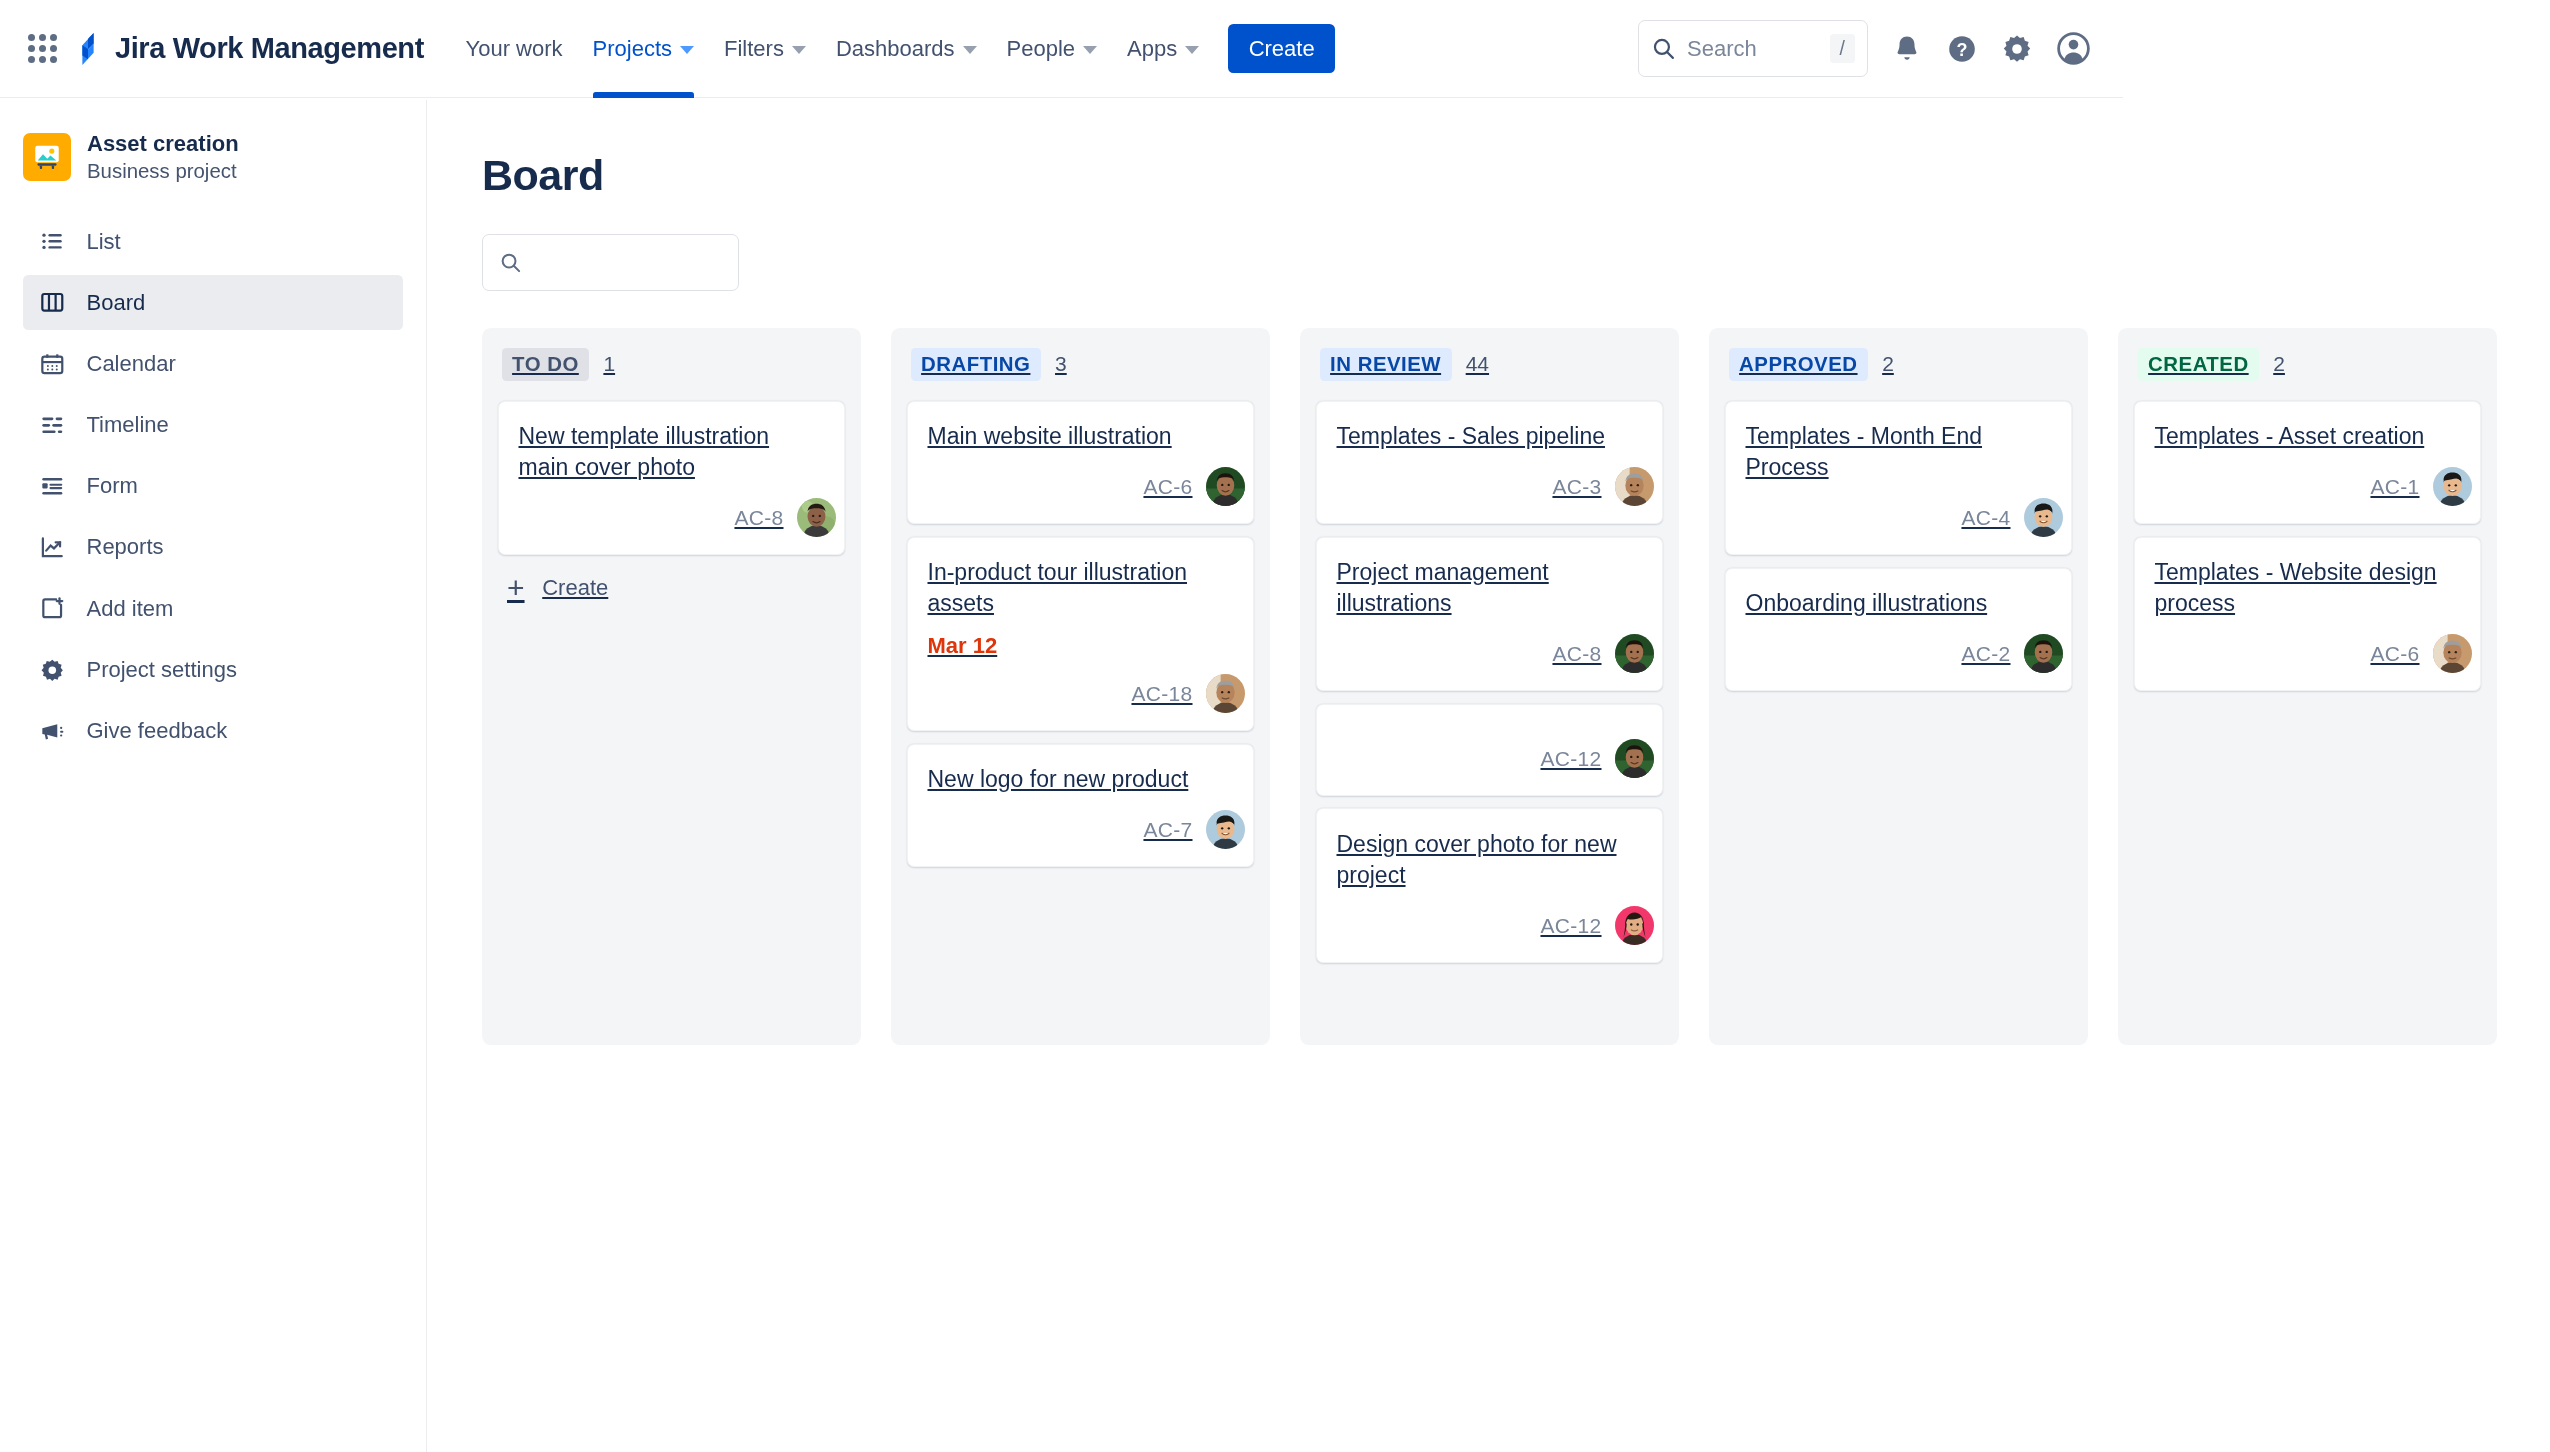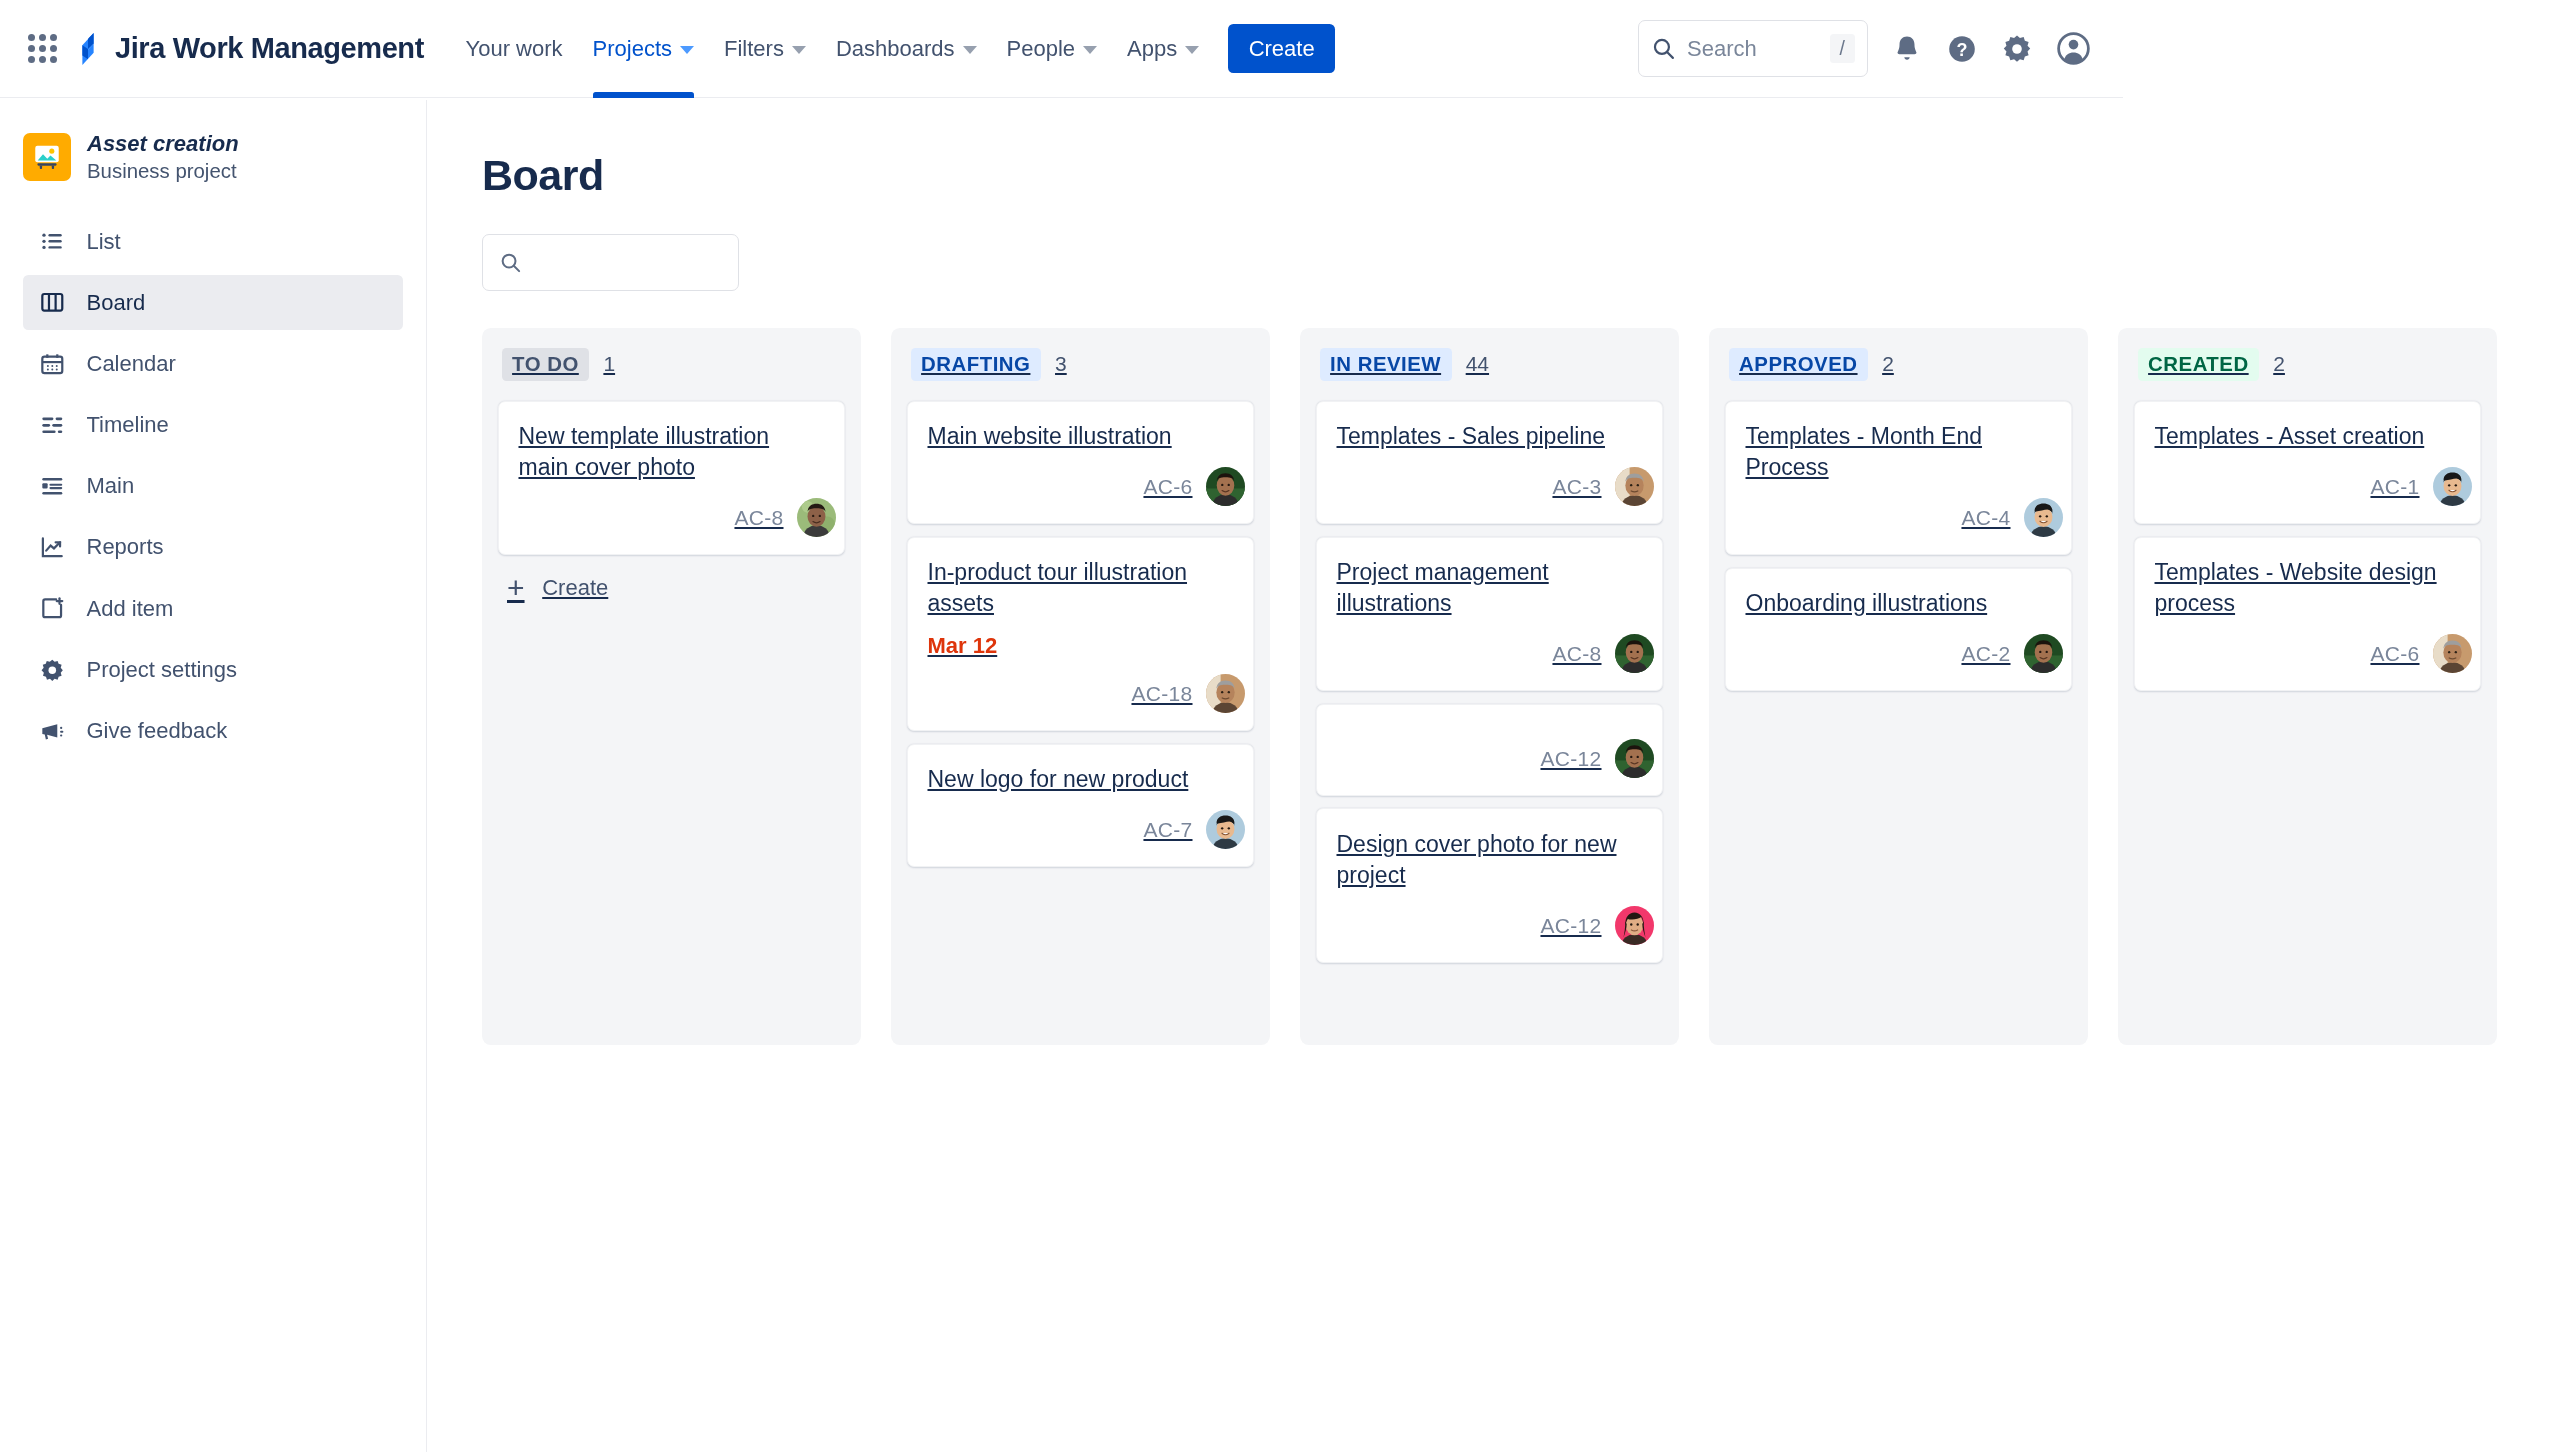--- a/index.html
+++ b/index.html
@@ -103,21 +103,21 @@
   }
   #project-header {
     display: flex; align-items: center; gap: 16px;
     padding: 0 23px; margin-bottom: 30px; cursor: pointer;
   }
   #project-avatar {
     width: 48px; height: 48px; border-radius: 7px;
     background: #ffab00; flex: 0 0 auto;
     display: flex; align-items: center; justify-content: center;
   }
-  #project-name { font-size: 22px; font-weight: 700; color: #172b4d; line-height: 1.25; font-style: italic; }
+  #project-name { font-size: 22px; font-weight: 700; color: #172b4d; line-height: 1.25; }
   #project-type { font-size: 20.4px; color: #44546f; line-height: 1.3; }
 
   .side-item {
     display: flex; align-items: center; gap: 19.5px;
     height: 55px; margin: 0 23px 6.2px 23px;
     padding: 0 14px; border-radius: 5.3px;
     font-size: 22px; color: #42526e; cursor: pointer;
   }
   .side-item .sico { width: 30px; height: 30px; flex: 0 0 auto; display:flex; align-items:center; justify-content:center;}
   .side-item.selected { background: #ebecf0; color: #172b4d; }
@@ -383,21 +383,21 @@
   <div class="side-item">
     <span class="sico">
       <svg width="26.6" height="26.6" viewBox="0 0 24 24" fill="#42526e">
         <rect x="3" y="4.6" width="18" height="2.2" rx="1.1"></rect>
         <rect x="3" y="9.2" width="4.8" height="4.8" rx="1"></rect>
         <rect x="9.4" y="9.6" width="11.6" height="2" rx="1"></rect>
         <rect x="9.4" y="12.6" width="11.6" height="2" rx="1"></rect>
         <rect x="3" y="17.2" width="18" height="2.2" rx="1.1"></rect>
       </svg>
     </span>
-    <span>Main</span>
+    <span>Form</span>
   </div>
 
   <div class="side-item">
     <span class="sico">
       <svg width="26.6" height="26.6" viewBox="0 0 24 24" fill="none" stroke="#42526e" stroke-width="2" stroke-linecap="round">
         <polyline points="3.5,4 3.5,20 20.5,20"></polyline>
         <polyline points="6.5,15 10.5,10.5 13.5,13 19,7.5" fill="none"></polyline>
         <polyline points="15,7.5 19,7.5 19,11.2"></polyline>
       </svg>
     </span>

